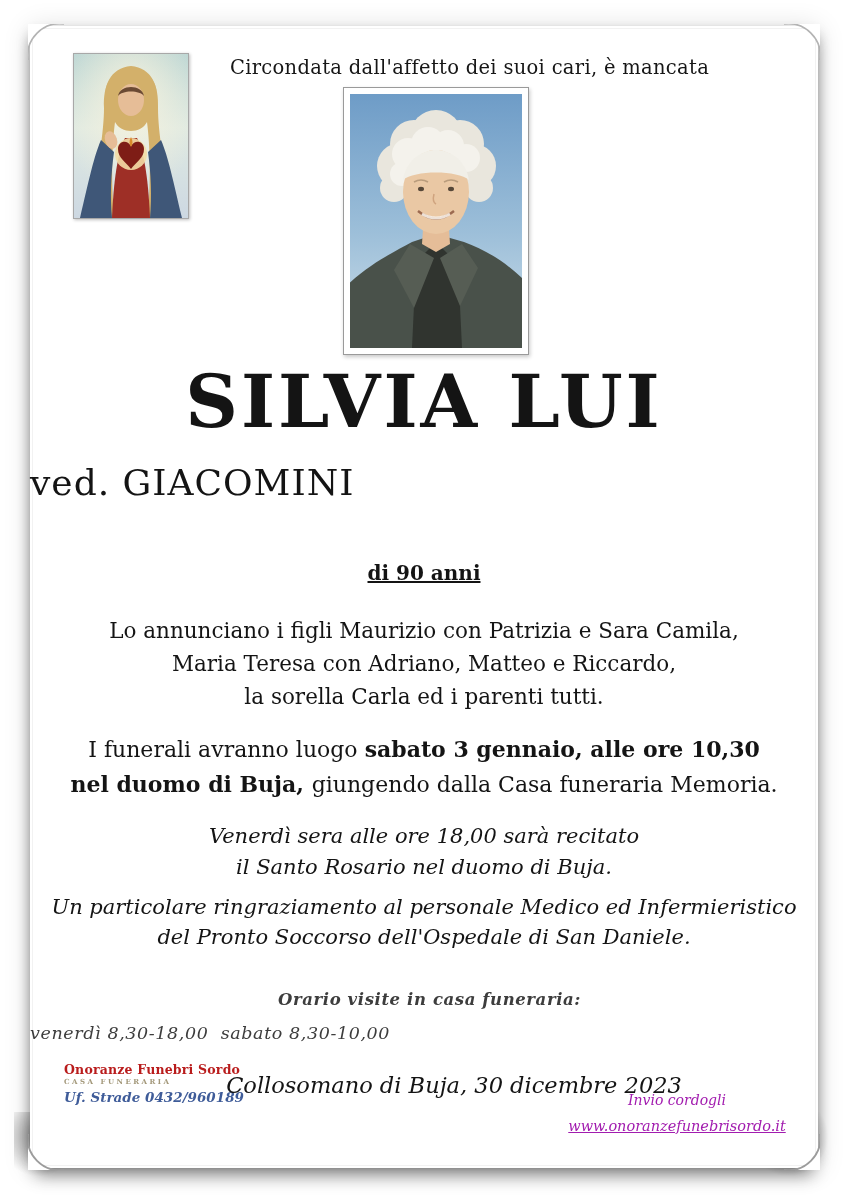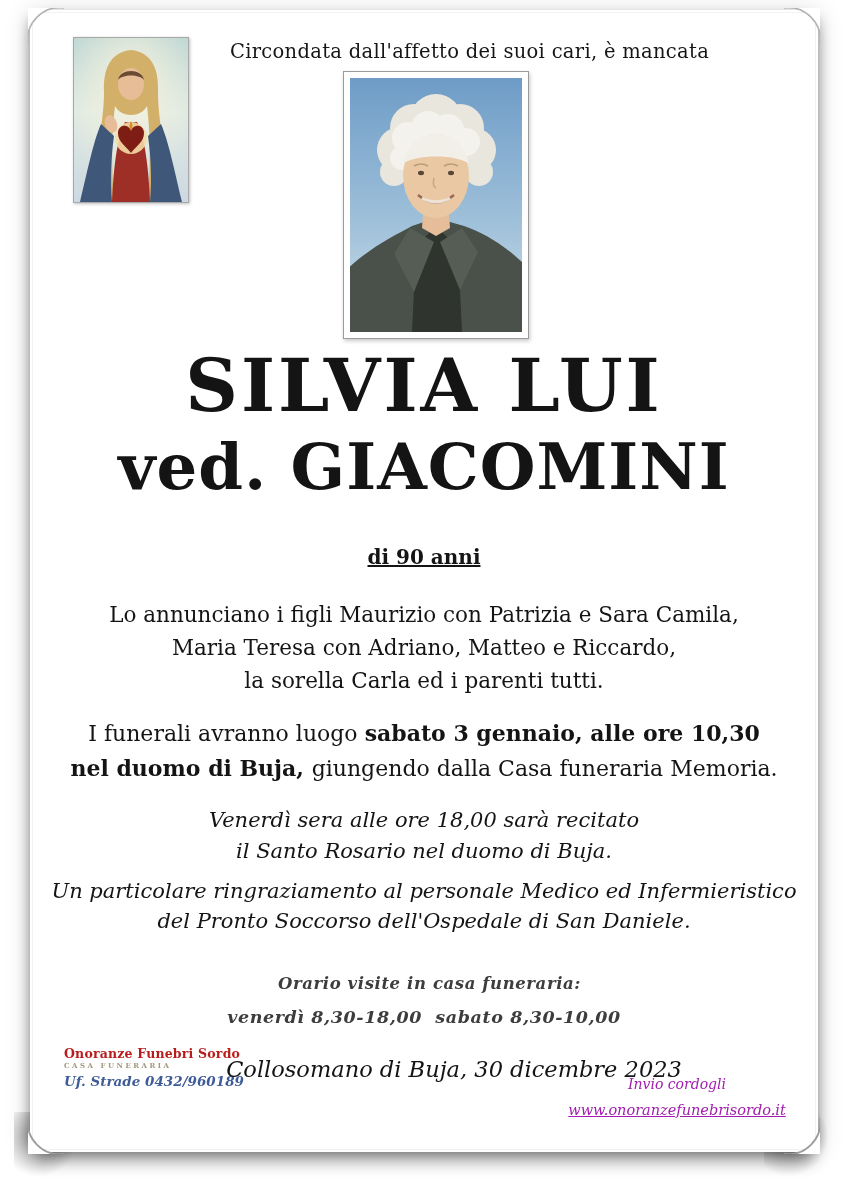--- a/index.html
+++ b/index.html
@@ -1,21 +1,21 @@
 <!DOCTYPE html>
 <html><head>
 <meta charset="utf-8">
 <style>
   html,body{margin:0;padding:0;}
   body{
     width:848px;height:1200px;position:relative;background:#ffffff;overflow:hidden;
     font-family:"DejaVu Serif","Liberation Serif",serif;color:#141414;
   }
   .sheet{
-    position:absolute;left:30px;top:10px;width:788px;height:1142px;background:#ffffff;
+    position:absolute;left:30px;top:26px;width:788px;height:1142px;background:#ffffff;
     box-shadow:0 12px 16px -6px rgba(0,0,0,.48),0 2px 26px rgba(0,0,0,.14),
                9px 0 12px -8px rgba(0,0,0,.22),-9px 0 12px -8px rgba(0,0,0,.22);
   }
   .sheet::after{content:"";position:absolute;inset:2px;border:1px solid rgba(0,0,0,.05);pointer-events:none;}
   .corner{position:absolute;width:40px;height:40px;z-index:5;}
   .corner.tl{left:-2px;top:-2px;}
   .corner.tr{right:-2px;top:-2px;transform:scaleX(-1);}
   .corner.bl{left:-2px;bottom:-2px;transform:scaleY(-1);}
   .corner.br{right:-2px;bottom:-2px;transform:scale(-1,-1);}
   .corner-shadow{position:absolute;width:70px;height:70px;z-index:0;
@@ -29,36 +29,36 @@
 
   .caption{position:absolute;left:95px;right:4px;top:30px;text-align:center;
     font-size:19.5px;letter-spacing:.3px;color:#161616;}
 
   .photoframe{position:absolute;left:313px;top:61px;width:172px;height:254px;background:#fff;
     border:1px solid #9a9a9a;padding:6px;box-shadow:1px 2px 4px rgba(0,0,0,.22);}
   .photoframe svg{display:block;}
 
   .name{position:absolute;left:0;right:0;top:336px;text-align:center;
     font-size:73px;font-weight:bold;letter-spacing:3px;line-height:78px;}
-  .widow{position:absolute;left:0;right:0;top:428px;text-align:center;
-    font-size:64px;font-weight:bold;letter-spacing:1px;line-height:58px;}
+  .widow{position:absolute;left:0;right:0;top:428px;
+    font-size:36px;font-weight:normal;letter-spacing:1px;line-height:58px;}
   .age{position:absolute;left:0;right:0;top:535px;text-align:center;
     font-size:20px;font-weight:bold;text-decoration:underline;}
 
   .para{position:absolute;left:20px;right:20px;text-align:center;}
   .announce{top:588px;font-size:21.5px;line-height:33px;}
   .funeral{top:706px;font-size:22px;line-height:34px;}
   .funeral b{font-weight:bold;}
   .rosary{top:795px;font-size:21px;line-height:31px;font-style:italic;}
   .thanks{top:866px;font-size:21px;line-height:30px;font-style:italic;}
 
   .visit-title{position:absolute;left:0;right:0;top:964px;text-align:center;
     font-size:16.5px;font-weight:bold;font-style:italic;color:#3d3d3d;letter-spacing:.6px;padding-left:11px;}
-  .visit-hours{position:absolute;left:0;right:0;top:997px;text-align:center;white-space:pre;
-    font-size:17.5px;font-weight:bold;font-style:italic;color:#3d3d3d;letter-spacing:.6px;}
+  .visit-hours{position:absolute;left:0;right:0;top:997px;text-align:left;white-space:pre;
+    font-size:17.5px;font-weight:normal;font-style:italic;color:#3d3d3d;letter-spacing:.6px;}
 
   .placedate{position:absolute;left:180px;right:120px;top:1046px;text-align:center;
     font-size:22.5px;font-style:italic;}
 
   .logo{position:absolute;left:34px;top:1038px;width:190px;line-height:1;}
   .logo-top{font-size:12.5px;font-weight:bold;color:#b91c1c;letter-spacing:.2px;}
   .logo-mid{position:relative;height:34px;margin-top:2px;}
   .logo-name{font-size:31px;font-weight:bold;color:#a3987a;letter-spacing:.5px;}
   .logo-rose{position:absolute;left:118px;top:-2px;}
   .logo-sub{font-size:7px;font-weight:bold;color:#a3987a;letter-spacing:2.5px;margin-top:1px;}

